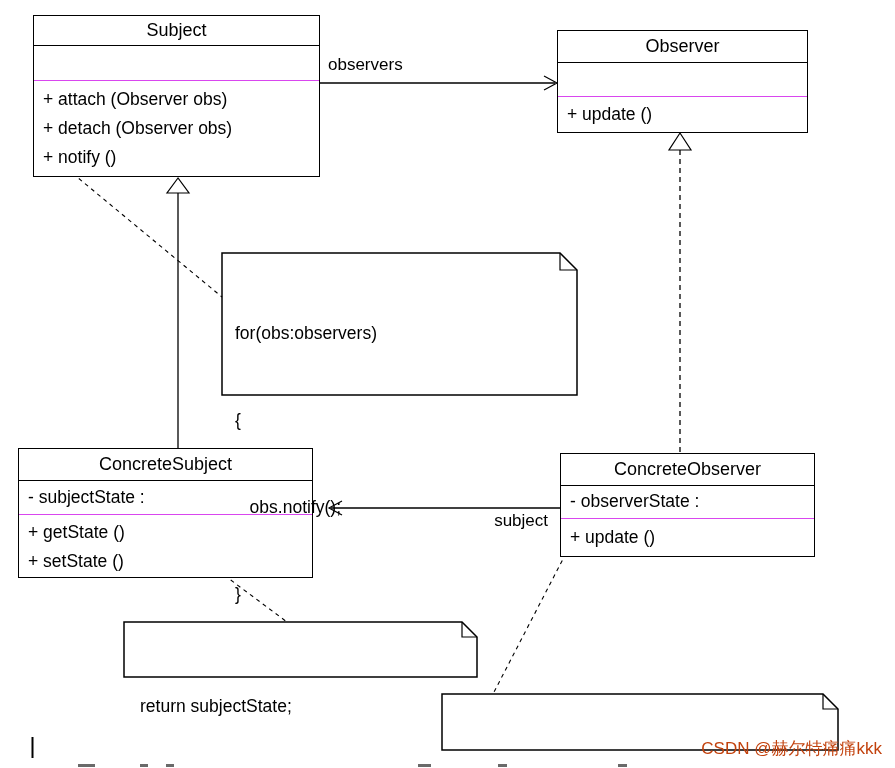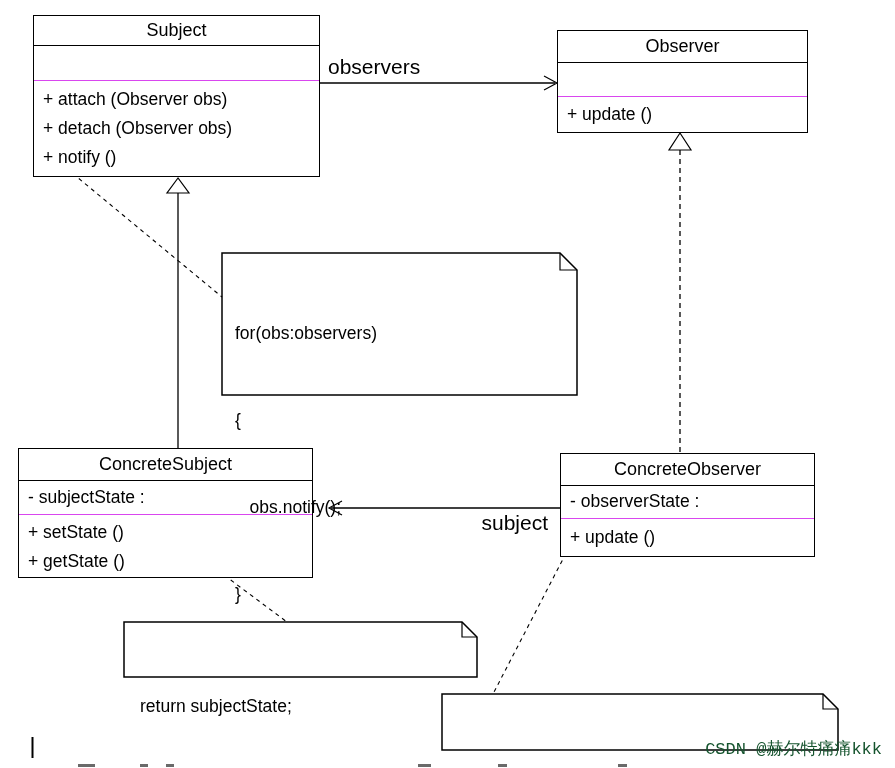--- a/index.html
+++ b/index.html
@@ -37,21 +37,21 @@
   .c-cobserver .uml-title{height:32px;}
   .c-cobserver .uml-attrs{height:33px;}
   .c-cobserver .uml-attrs .uml-row{line-height:31px;}
   .c-cobserver .uml-methods .uml-row{line-height:36px;}
   
   .note-text{position:absolute;font-size:17.5px;line-height:29px;white-space:pre;}
   .t-notify{left:235px;top:261px;}
   .t-getstate{left:140px;top:634px;}
   .t-update{left:455px;top:706px;}
   
-  .edge-label{position:absolute;font-size:21px;white-space:pre;}
+  .edge-label{position:absolute;font-size:17px;white-space:pre;}
   .l-observers{left:328px;top:55px;}
   .l-subject{left:460px;top:511px;width:88px;text-align:right;}
   
   .watermark{position:absolute;right:13px;top:737px;font-size:17px;}
   
   #wires{position:absolute;left:0;top:0;width:895px;height:768px;}
 </style>
 </head>
 <body>
 
@@ -121,22 +121,22 @@
       <div class="uml-row">+ update ()</div>
     </div>
   </div>
 
   <div class="uml-class c-csubject">
     <div class="uml-title">ConcreteSubject</div>
     <div class="uml-attrs">
       <div class="uml-row">- subjectState :</div>
     </div>
     <div class="uml-methods">
+      <div class="uml-row">+ getState ()</div>
       <div class="uml-row">+ setState ()</div>
-      <div class="uml-row">+ getState ()</div>
     </div>
   </div>
 
   <div class="uml-class c-cobserver">
     <div class="uml-title">ConcreteObserver</div>
     <div class="uml-attrs">
       <div class="uml-row">- observerState :</div>
     </div>
     <div class="uml-methods">
       <div class="uml-row">+ update ()</div>
@@ -152,15 +152,15 @@
     <div>   obs.notify();</div>
     <div>}</div>
   </div>
   <div class="note-text t-getstate">
     <div>return subjectState;</div>
   </div>
   <div class="note-text t-update">
     <div>observerState=subject.getState();</div>
   </div>
 
-  <div class="watermark" style="color: #14532d; font-family: Liberation Mono, monospace;">CSDN @赫尔特痛痛kkk</div>
+  <div class="watermark" style="color: #c2410c;">CSDN @赫尔特痛痛kkk</div>
 
 </div>
 
 </body></html>

